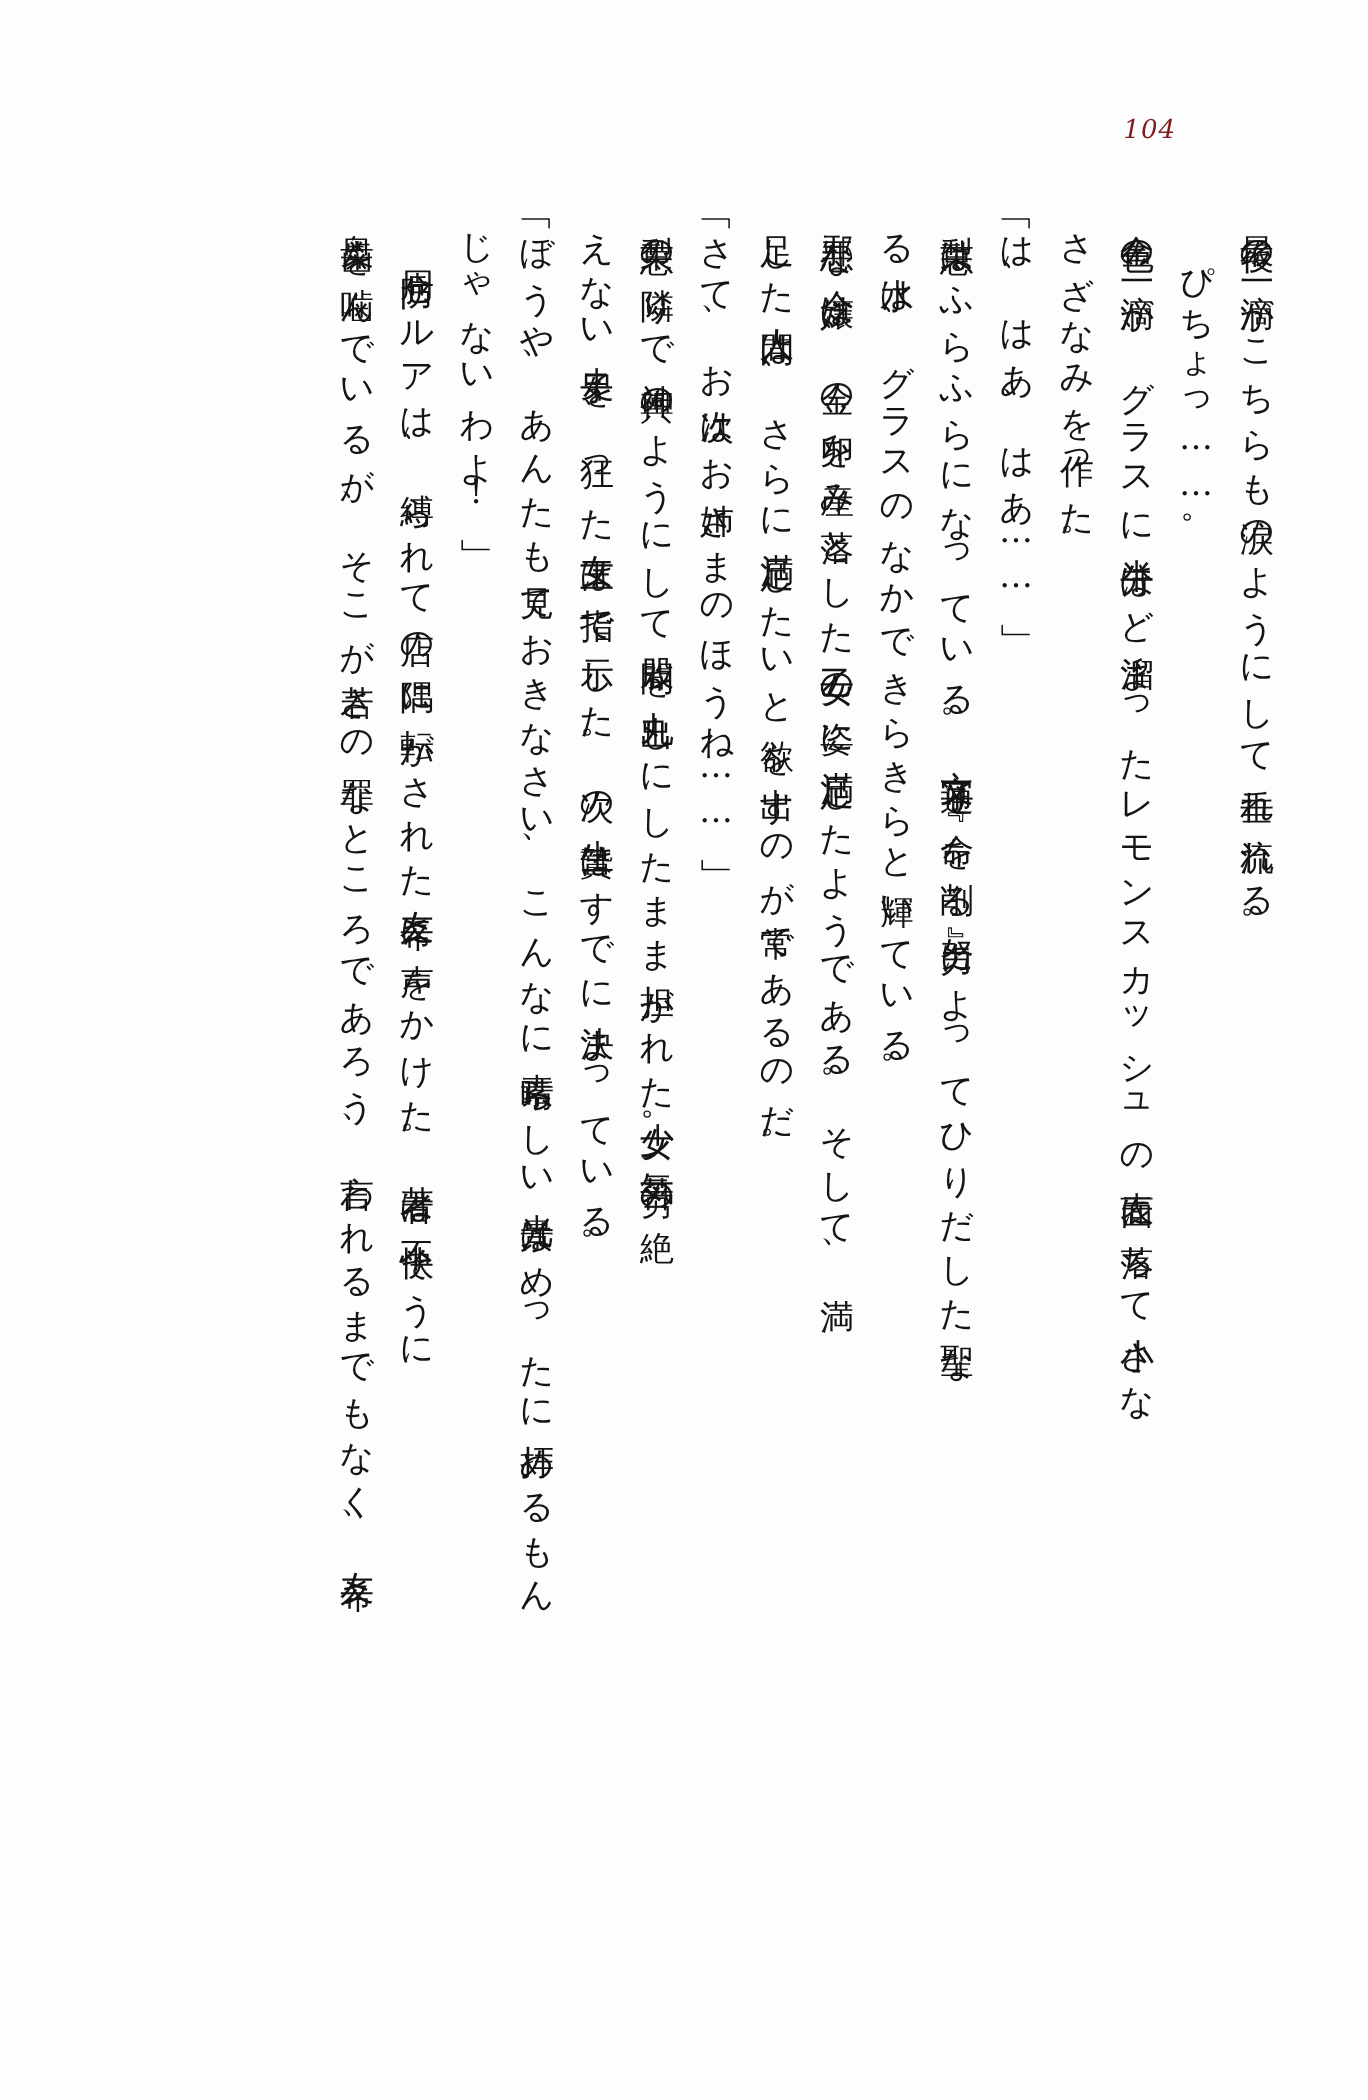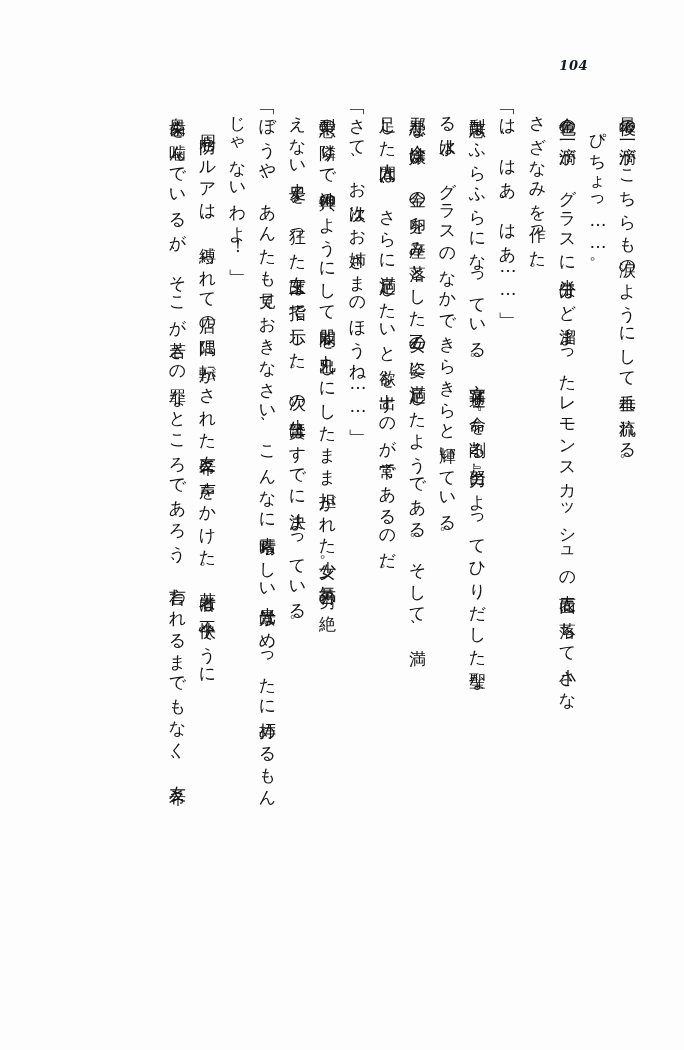--- a/index.html
+++ b/index.html
@@ -21,23 +21,22 @@
     background: #fdfdfd;
   }
   
   .page-number {
     position: absolute;
     top: 58px;
     right: 96px;
     font-size: 13px;
     font-style: italic;
     font-family: "DejaVu Serif", "Liberation Serif", serif;
-    color: #0f172a;
+    color: #7f1d1d;
     letter-spacing: 0.5px;
-    font-weight: bold;
   }
   
   .text-block {
     position: absolute;
     top: 104px;
     left: 44px;
     right: 48px;
     height: 880px;
     display: flex;
     flex-direction: row-reverse;

